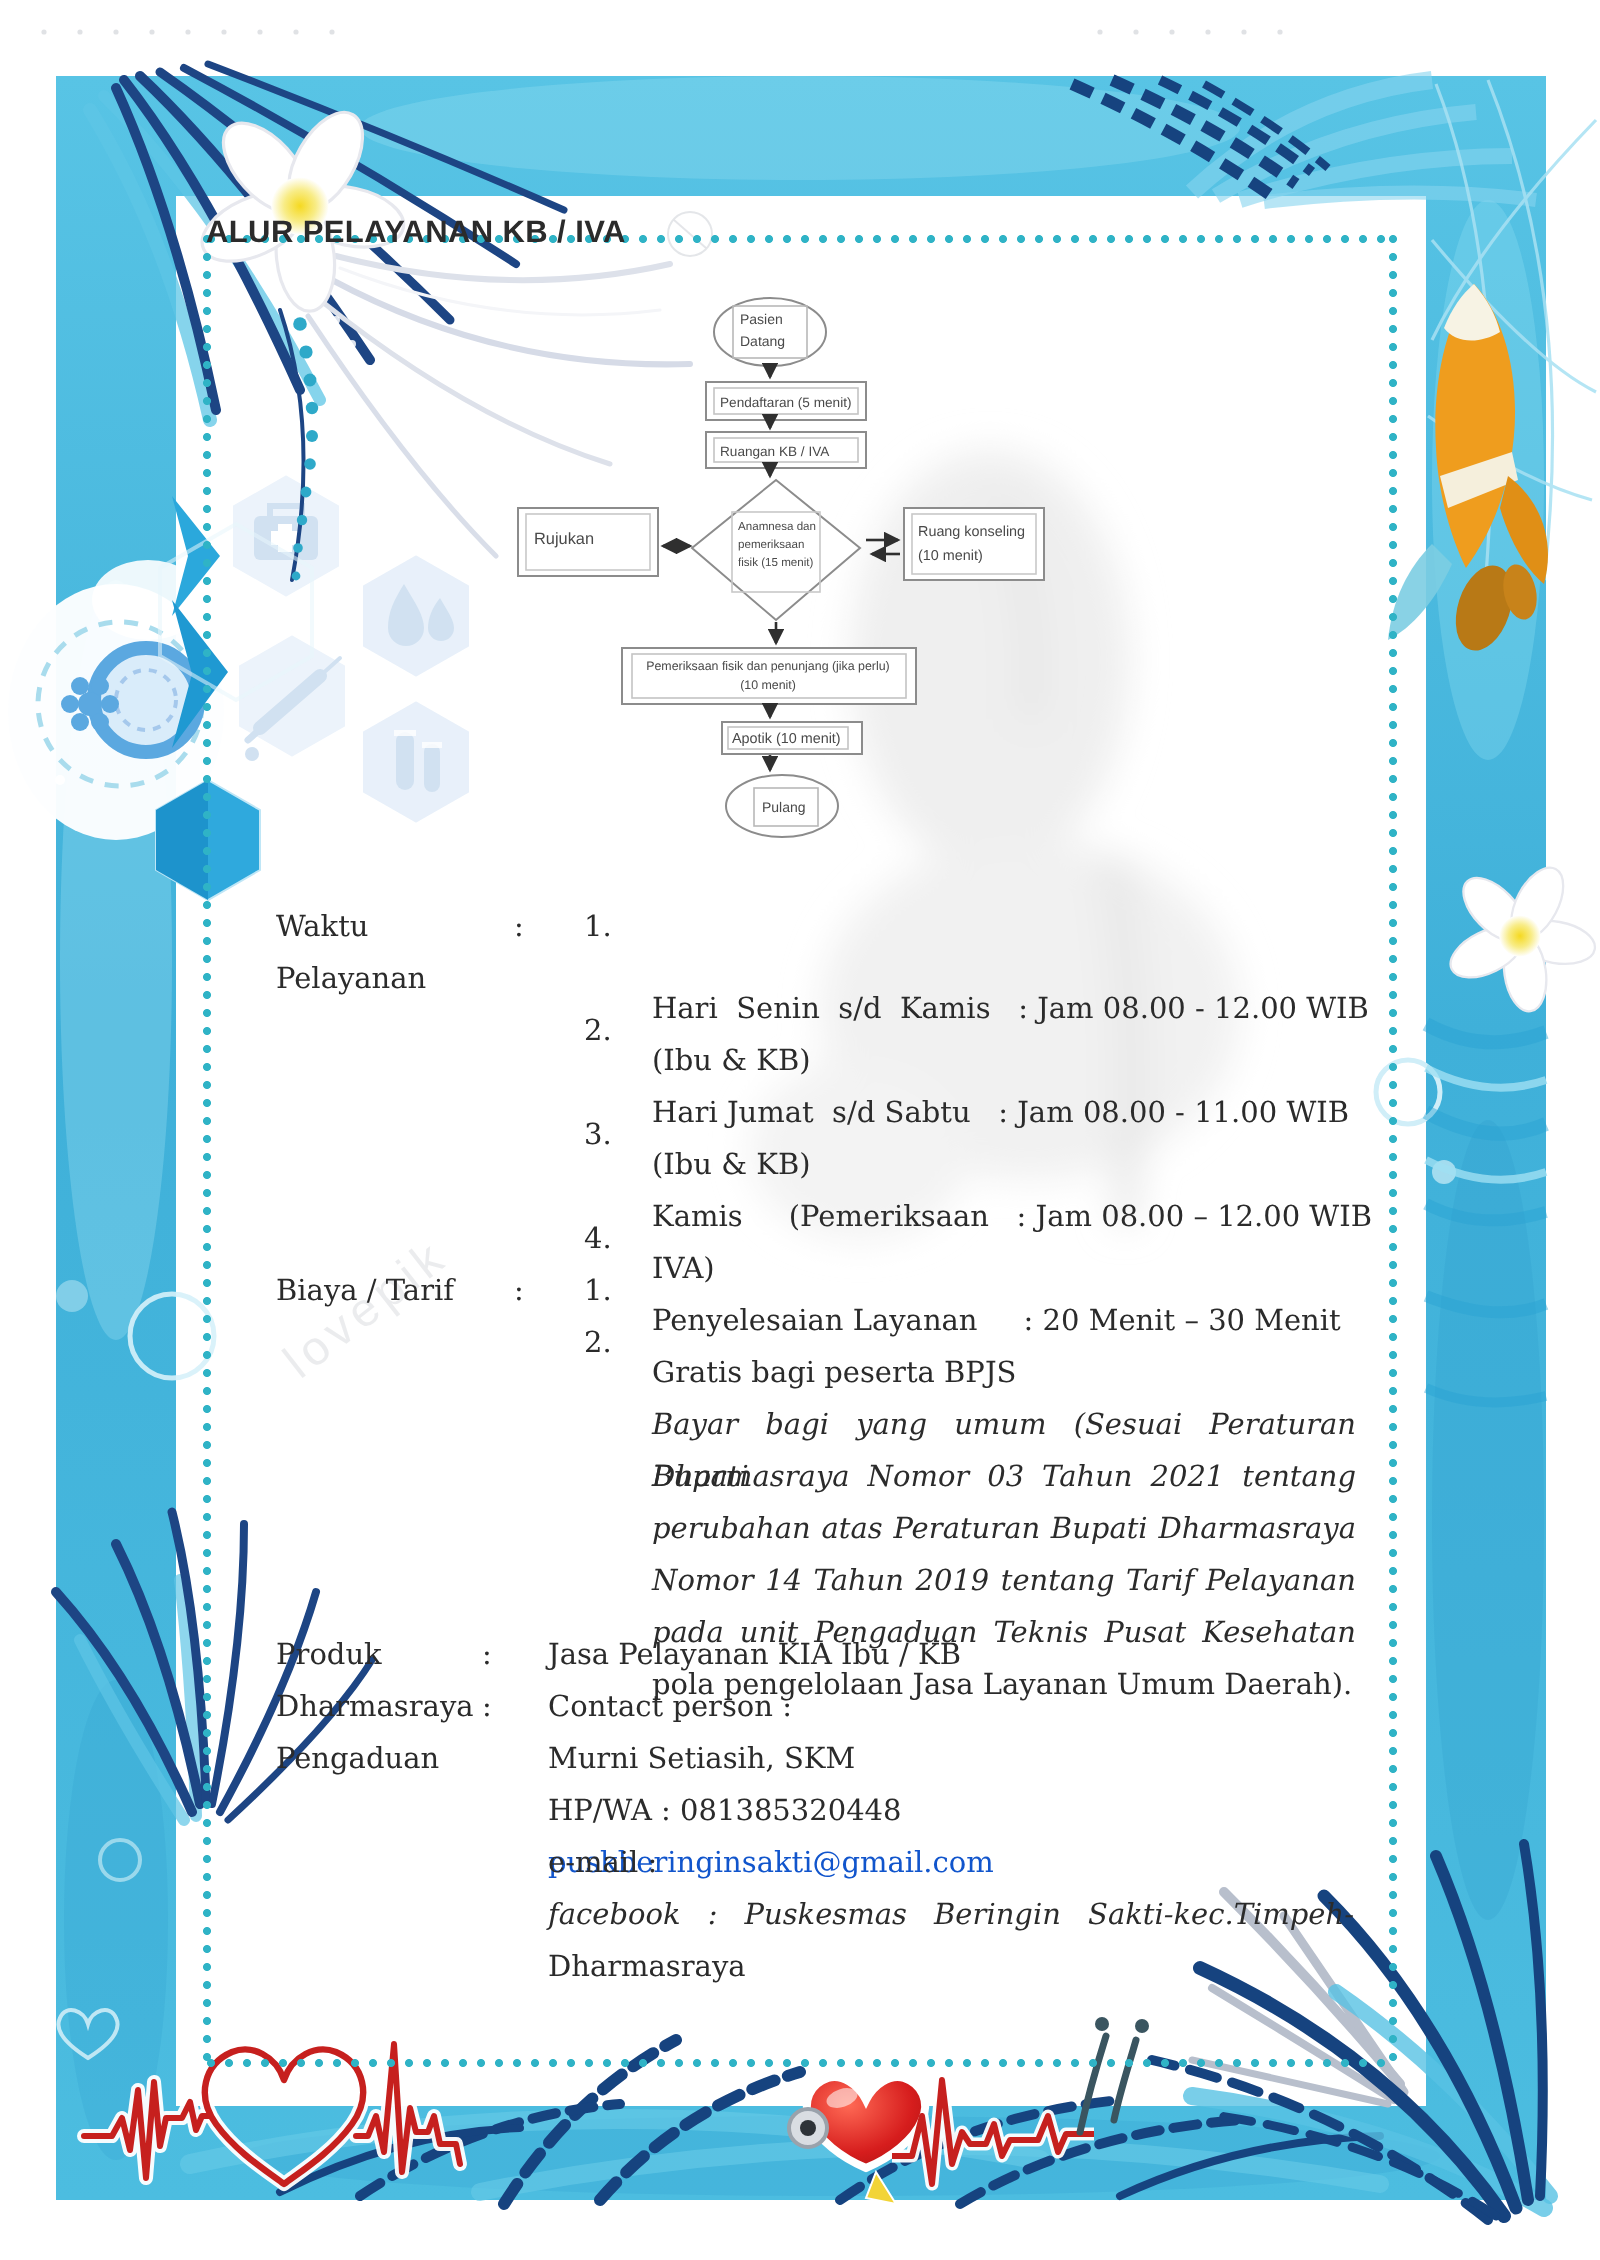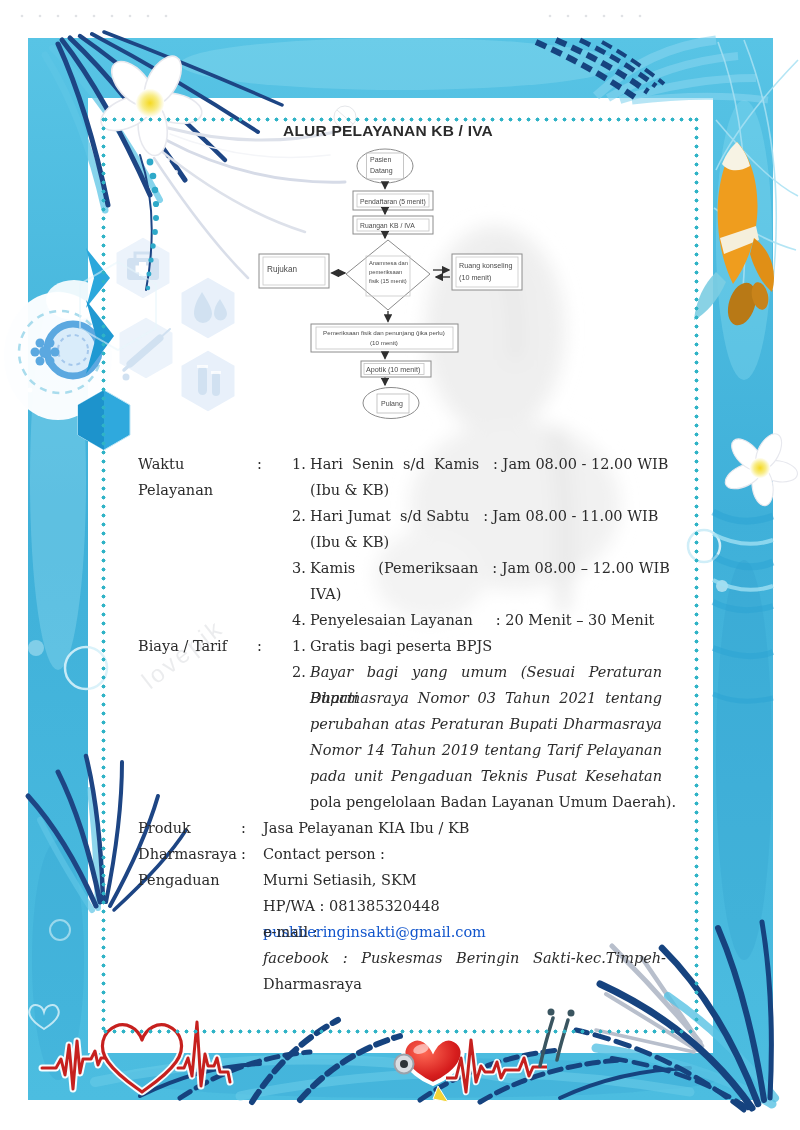--- a/index.html
+++ b/index.html
@@ -16,38 +16,38 @@
   .dots-h{height:5px;background-image:radial-gradient(circle at 2.5px 2.5px, var(--dot-teal) 1.8px, transparent 2.2px);
           background-size:9px 5px;background-repeat:repeat-x;}
   .dots-v{width:5px;background-image:radial-gradient(circle at 2.5px 2.5px, var(--dot-teal) 1.8px, transparent 2.2px);
           background-size:5px 9px;background-repeat:repeat-y;}
   #dots-top{left:103px;top:117px;width:594px;}
   #dots-bottom{left:103px;top:1029px;width:594px;}
   #dots-left{left:101px;top:117px;height:917px;}
   #dots-right{left:694px;top:117px;height:917px;}
 
   
-  #title{position:absolute;left:103px;top:122px;width:570px;text-align:center;z-index:3;
+  #title{position:absolute;left:103px;top:108px;width:570px;z-index:3;
          font-family:"Liberation Sans",sans-serif;font-weight:bold;font-size:15.5px;
          color:var(--text-dark);letter-spacing:.2px;}
 
   
   #flow{position:absolute;left:245px;top:142px;z-index:3;}
 
   
   #details{position:absolute;left:138px;top:451px;width:540px;z-index:3;
            font-size:14.5px;color:var(--text-dark);}
   .row{position:relative;height:26px;line-height:26px;}
   .row span{display:block;position:absolute;top:0;white-space:pre;}
   .lb{left:0;}
   .rA .cl{left:119px;}
   .rA .nm{left:154px;}
-  .rA .tx{left:172px;width:352px;}
+  .rA .tx{left:188px;width:352px;margin-top:41px;}
   .rC .cl{left:103px;}
-  .rC .tx{left:125px;width:403px;}
+  .rC .tx{left:136px;width:403px;}
   .tx.j{white-space:normal;text-align:justify;text-align-last:justify;font-style:italic;}
   a.mail{color:var(--link-blue);cursor:pointer;}
 </style>
 </head>
 <body>
 
 <div id="page">
 
   <svg id="decor" width="800" height="1130" viewBox="0 0 800 1130">
     <defs>
@@ -476,21 +476,21 @@
     <div class="row rA">
       <span class="tx j">perubahan atas Peraturan Bupati Dharmasraya</span>
     </div>
     <div class="row rA">
       <span class="tx j">Nomor 14 Tahun 2019 tentang Tarif Pelayanan</span>
     </div>
     <div class="row rA">
       <span class="tx j">pada unit Pengaduan Teknis Pusat Kesehatan</span>
     </div>
     <div class="row rA">
-      <span class="tx">pola pengelolaan Badan Layanan Umum Daerah).</span>
+      <span class="tx">pola pengelolaan Jasa Layanan Umum Daerah).</span>
     </div>
     <div class="row rC">
       <span class="lb">Produk</span>
       <span class="cl">:</span>
       <span class="tx">Jasa Pelayanan KIA Ibu / KB</span>
     </div>
     <div class="row rC">
       <span class="lb">Dharmasraya</span>
       <span class="cl">:</span>
       <span class="tx">Contact person :</span>

